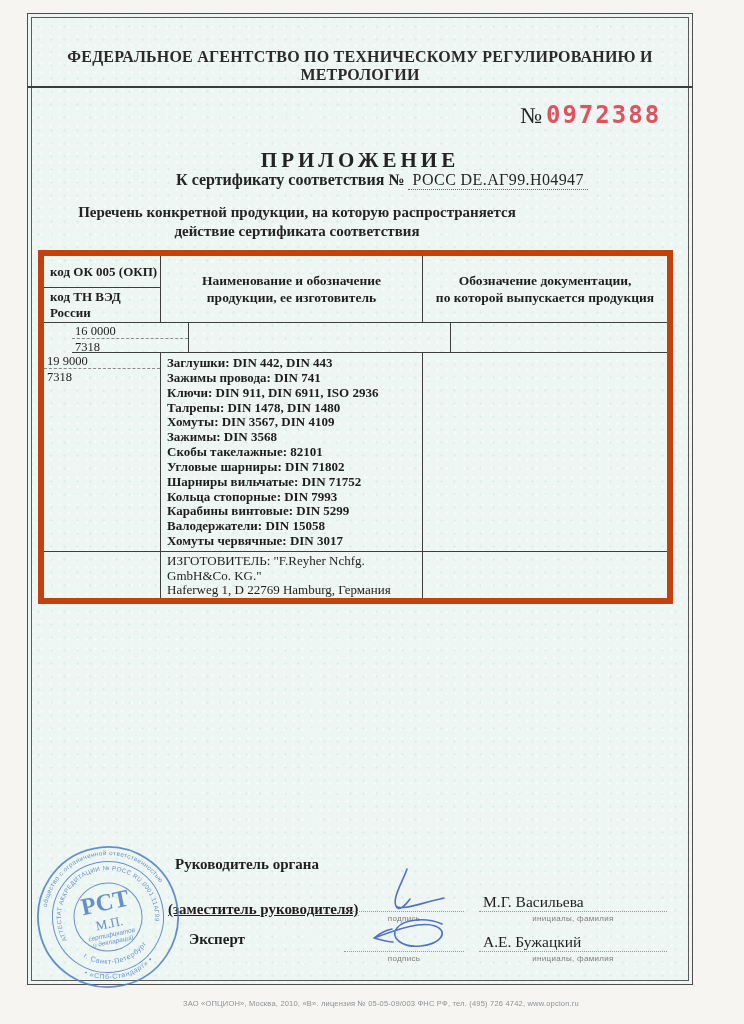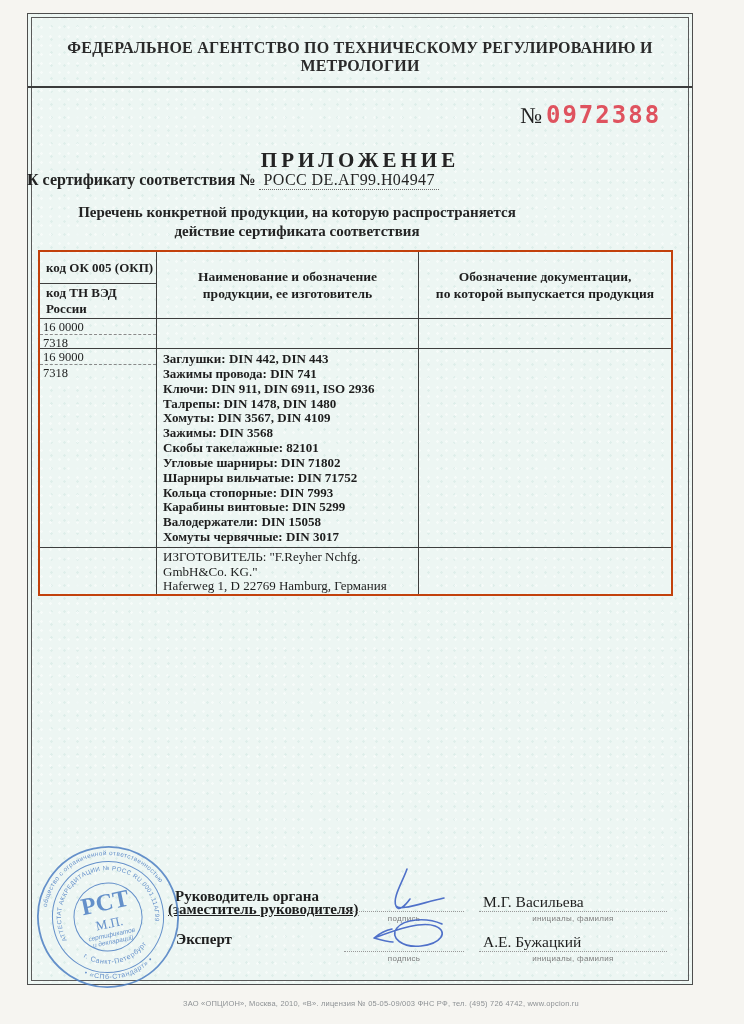--- a/index.html
+++ b/index.html
@@ -33,52 +33,52 @@
   
   .header-box {
     position:absolute; left:0; top:0; width:100%; height:74px;
     border-bottom:2px solid #3c3c3c;
     text-align:center; padding-top:16px;
   }
   .header-line1 {
     font-size:22px; font-weight:bold; letter-spacing:5px; color:#262626;
   }
   .header-line2 {
-    font-size:16px; font-weight:bold; letter-spacing:0.2px; margin-top:9px; color:#2a2a2a;
+    font-size:16px; font-weight:bold; letter-spacing:0.2px; margin-top:18px; color:#2a2a2a;
   }
   
   .cert-number {
     position:absolute; left:520px; top:101px; width:172px;
     white-space:nowrap;
   }
   .cert-number .num-symbol { font-size:23px; color:#222; font-weight:normal; }
   .cert-number .num-digits {
     font-family:"DejaVu Sans Mono", monospace;
     font-size:24px; letter-spacing:2px; color:#df535f; font-weight:bold;
   }
   .doc-title {
     position:absolute; left:27px; top:148px; width:666px;
     text-align:center; font-size:21px; font-weight:bold; letter-spacing:4px; color:#242424;
   }
   .cert-line {
     position:absolute; left:27px; top:171px; width:666px;
-    font-size:16px; color:#242424;
+    text-align:center; font-size:16px; color:#242424;padding-left:44px;
   }
   .cert-line .lbl { font-weight:bold; }
   .cert-line .val {
     font-weight:normal; border-bottom:1px dotted #6a6a6a; padding:0 4px 1px 4px; letter-spacing:0.4px;
   }
   .desc {
     position:absolute; left:27px; top:203px; width:540px;
     text-align:center; font-size:15px; font-weight:bold; line-height:19px; color:#242424;
   }
   
   .tbl {
     position:absolute; left:38px; top:250px; width:635px;
-    border:2px solid #c2410c; background:transparent;
+    border:6px solid #c2410c; background:transparent;
   }
   .trow { display:flex; border-bottom:1px solid #3e3e3e; }
   .trow:last-child { border-bottom:none; }
   .c1 { width:117px; border-right:1px solid #3e3e3e; flex:none; }
   .c2 { width:262px; border-right:1px solid #3e3e3e; flex:none; }
   .c3 { flex:1; }
   .head-row { height:67px; }
   .head-row .c1 { display:flex; flex-direction:column; }
   .h-c1-top {
     height:32px; border-bottom:1px solid #3e3e3e;
@@ -86,33 +86,33 @@
     font-weight:bold; font-size:13px; padding-left:6px;
   }
   .h-c1-bot {
     flex:1; display:flex; align-items:center; justify-content:flex-start;
     font-weight:bold; font-size:13px; padding-left:6px;
   }
   .h-center {
     display:flex; flex-direction:column; align-items:center; justify-content:center;
     font-weight:bold; font-size:13.5px; line-height:17px; text-align:center; height:100%;
   }
-  .row1 { height:30px; }
+  .row1 { height:30px;margin-left:28px; }
   .code-cell { font-size:12.5px; line-height:14px; }
   .code-top { border-bottom:1px dashed #8a8a8a; padding:1px 3px 0 3px; }
   .code-bot { padding:1px 3px 0 3px; }
   .row2 .c2 { padding:3px 4px 2px 6px; }
   .products-list { font-size:13px; line-height:14.85px; color:#1d1d1d;font-weight:bold; }
   .row3 { height:46px; }
   .row3 .c2 { padding:2px 4px 0 6px; font-size:13px; line-height:14.6px; }
   
   .sig-area { position:absolute; left:0; top:0; width:744px; height:1024px; pointer-events:none; }
-  .role1a { position:absolute; left:175px; top:888px; font-size:15px; font-weight:bold; }
+  .role1a { position:absolute; left:175px; top:856px; font-size:15px; font-weight:bold; }
   .role1b { position:absolute; left:168px; top:901px; font-size:15px; font-weight:bold; text-decoration:underline; }
-  .role2  { position:absolute; left:176px; top:931px; font-size:15px; font-weight:bold; }
+  .role2  { position:absolute; left:189px; top:931px; font-size:15px; font-weight:bold; }
   .sig-line { position:absolute; border-top:1px dotted #9a9a9a; height:0; }
   .sl1 { left:344px; top:911px; width:120px; }
   .sl2 { left:344px; top:951px; width:120px; }
   .nl1 { left:479px; top:911px; width:188px; }
   .nl2 { left:479px; top:951px; width:188px; }
   .sig-caption {
     position:absolute; font-size:8px; color:#7c7c7c; letter-spacing:0.3px;
     font-family:"Liberation Sans", sans-serif; text-align:center; width:120px;
   }
   .cap1 { left:344px; top:914px; }
@@ -187,21 +187,21 @@
       <div class="c1 code-cell">
         <div class="code-top">16 0000</div>
         <div class="code-bot">7318</div>
       </div>
       <div class="c2"></div>
       <div class="c3"></div>
     </div>
 
     <div class="trow row2">
       <div class="c1 code-cell">
-        <div class="code-top">16 9000</div>
+        <div class="code-top">19 9000</div>
         <div class="code-bot">7318</div>
       </div>
       <div class="c2">
         <div class="products-list">
           <div>Заглушки: DIN 442, DIN 443</div>
           <div>Зажимы провода: DIN 741</div>
           <div>Ключи: DIN 911, DIN 6911, ISO 2936</div>
           <div>Талрепы: DIN 1478, DIN 1480</div>
           <div>Хомуты: DIN 3567, DIN 4109</div>
           <div>Зажимы: DIN 3568</div>

